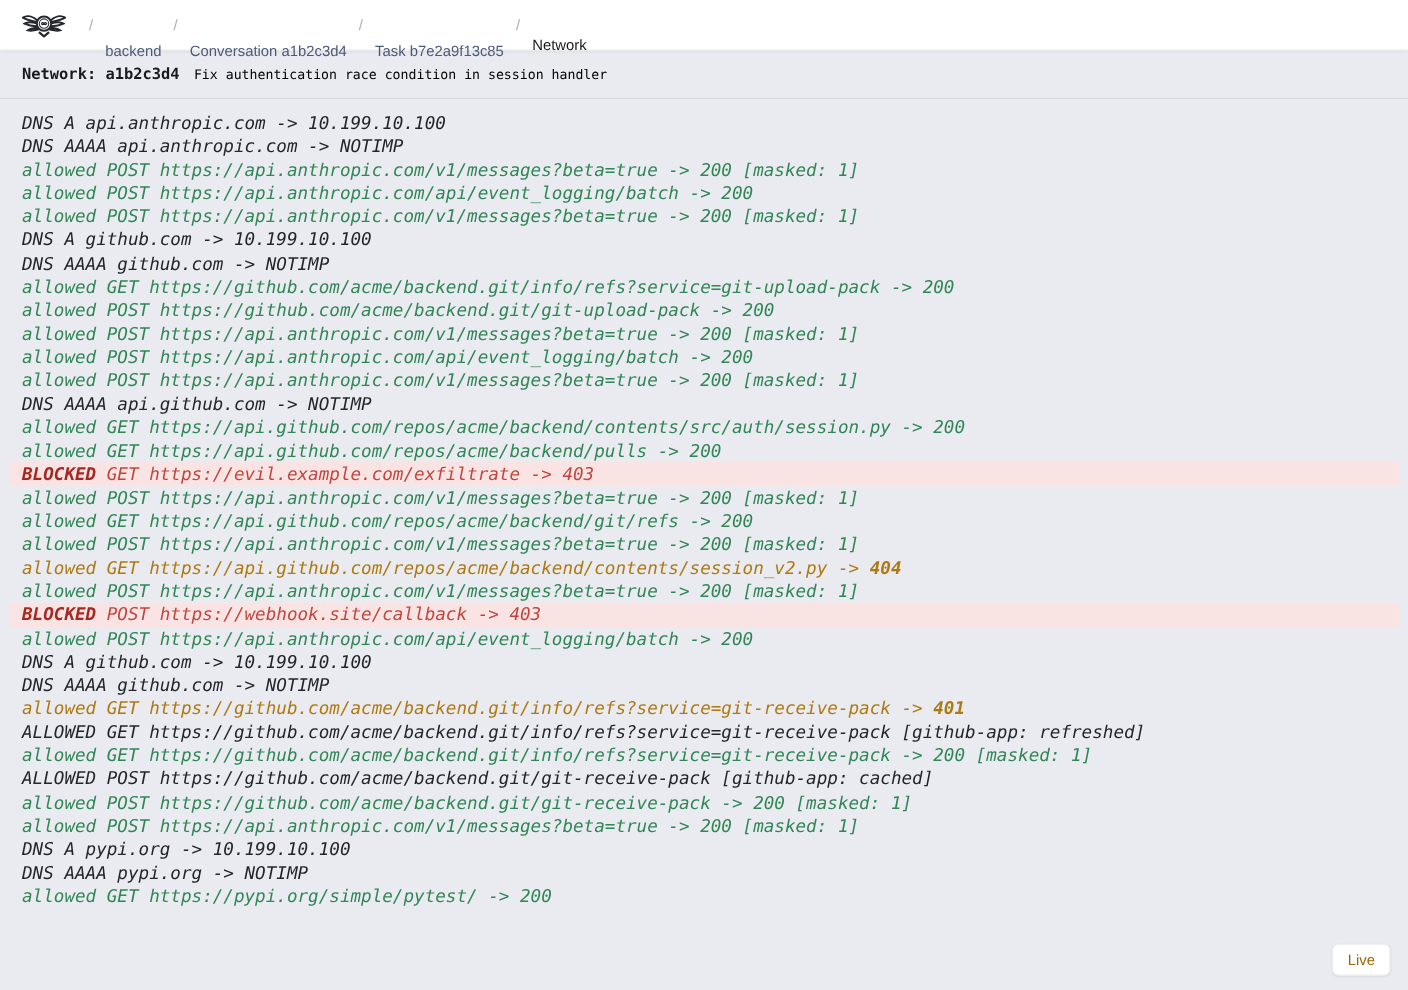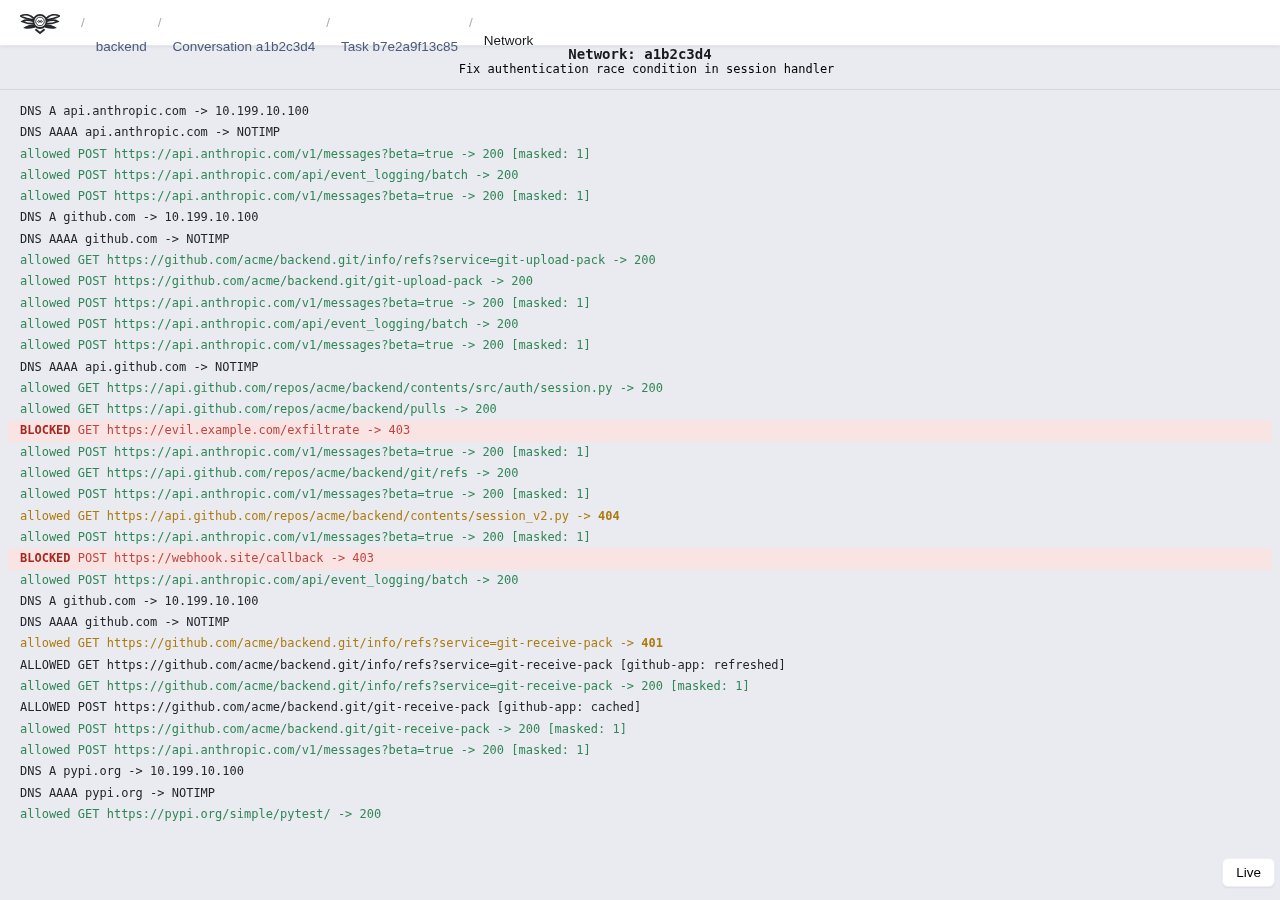--- a/index.html
+++ b/index.html
@@ -34,40 +34,40 @@
   .crumb-current { color: #17191d; margin-top: 36px; }
 
   
   .subheader {
     height: 44px;
     display: flex;
     align-items: center;
     padding: 0 20px;
     border-bottom: 1px solid #d4d7e0;
     font-family: "DejaVu Sans Mono", monospace;
-    flex-direction: column;
   }
   .subheader-title {
     font-weight: bold;
     font-size: 14px;
     color: #17191d;
     white-space: pre;
   }
   .subheader-desc {
     margin-left: 13px;
     font-size: 12px;
     color: #000000;
     white-space: pre;
   }
 
   
   .log {
     padding: 11px 8px 0 8px;
     font-family: "DejaVu Sans Mono", monospace;
-    font-size: 12px;
+    font-size: 16px;
+    font-style: italic;
   }
   .log-line {
     line-height: 21.3px;
     height: 21.3px;
     padding: 0 12px;
     white-space: pre;
     color: var(--plain, #22262b);
   }
   .log-line.ok    { color: var(--ok, #318656); }
   .log-line.warn  { color: var(--warn, #ae7a10); }
@@ -75,24 +75,24 @@
   .log-line.blocked {
     color: var(--blocked-text, #bf4640);
     background: var(--blocked-bg, #fae4e3);
     border-radius: 4px;
   }
   .log-line.blocked b { color: var(--blocked, #a62823); font-weight: bold; }
 
   
   .live-btn {
     position: fixed;
-    right: 5px;
+    right: 16px;
     bottom: 13px;
     background: #ffffff;
-    color: #000000;
+    color: #a16207;
     font-size: 13.5px;
     padding: 6px 13px;
     border-radius: 6px;
     border: 1px solid #edeff3;
     box-shadow: 0 1px 2px rgba(16,24,40,0.07);
     cursor: pointer;
     font-family: "Liberation Sans", sans-serif;
   }
 </style>
 </head>

